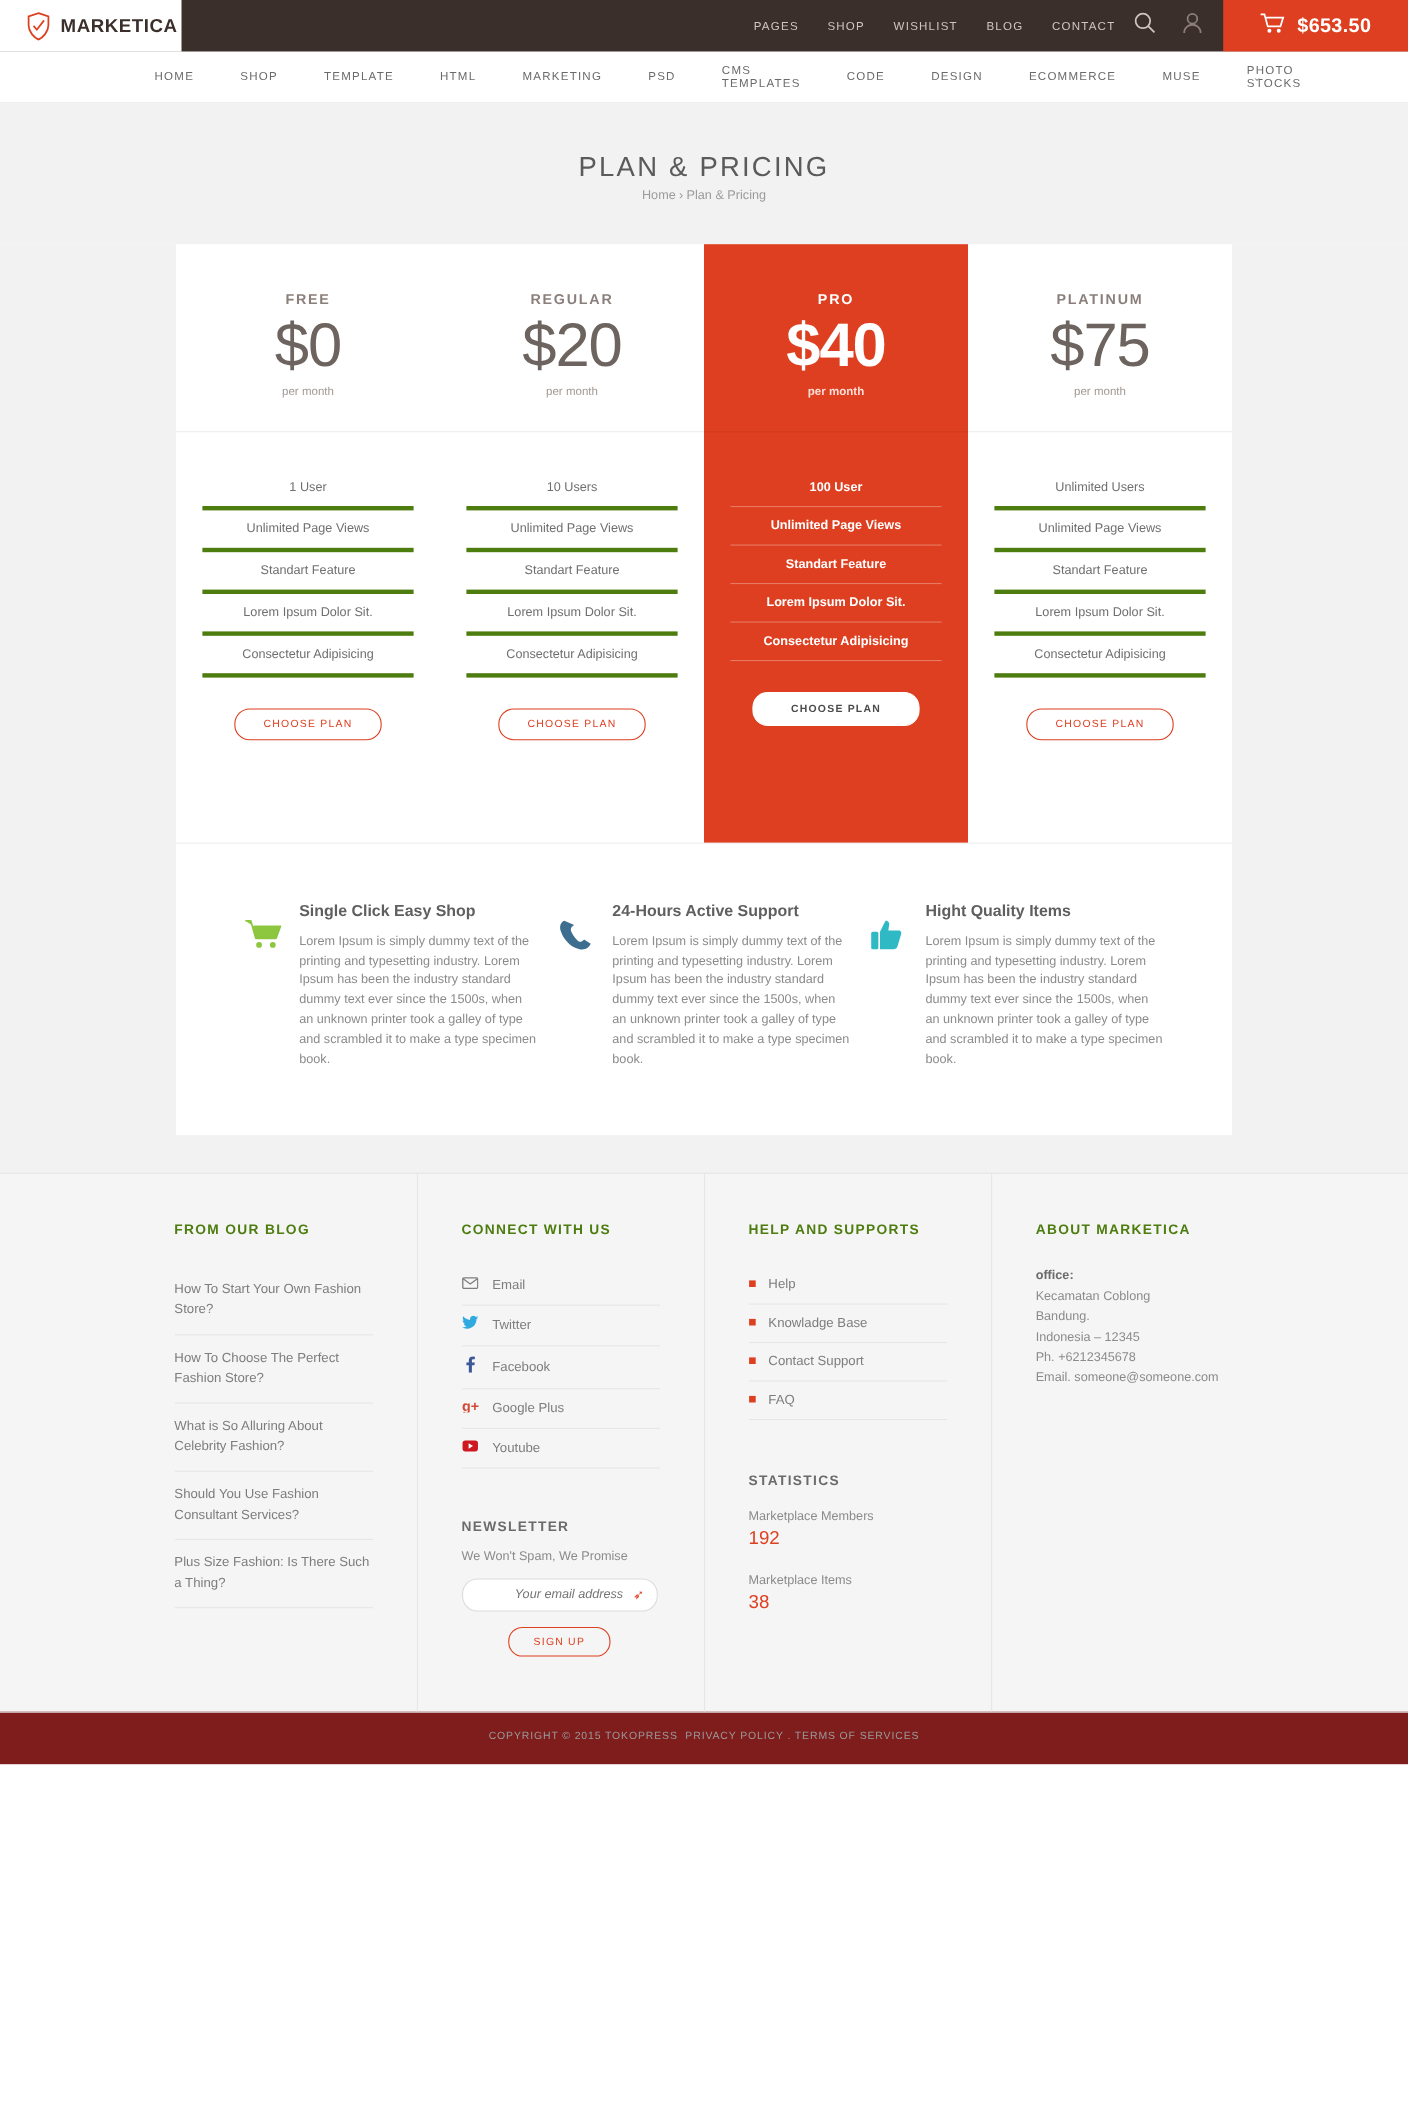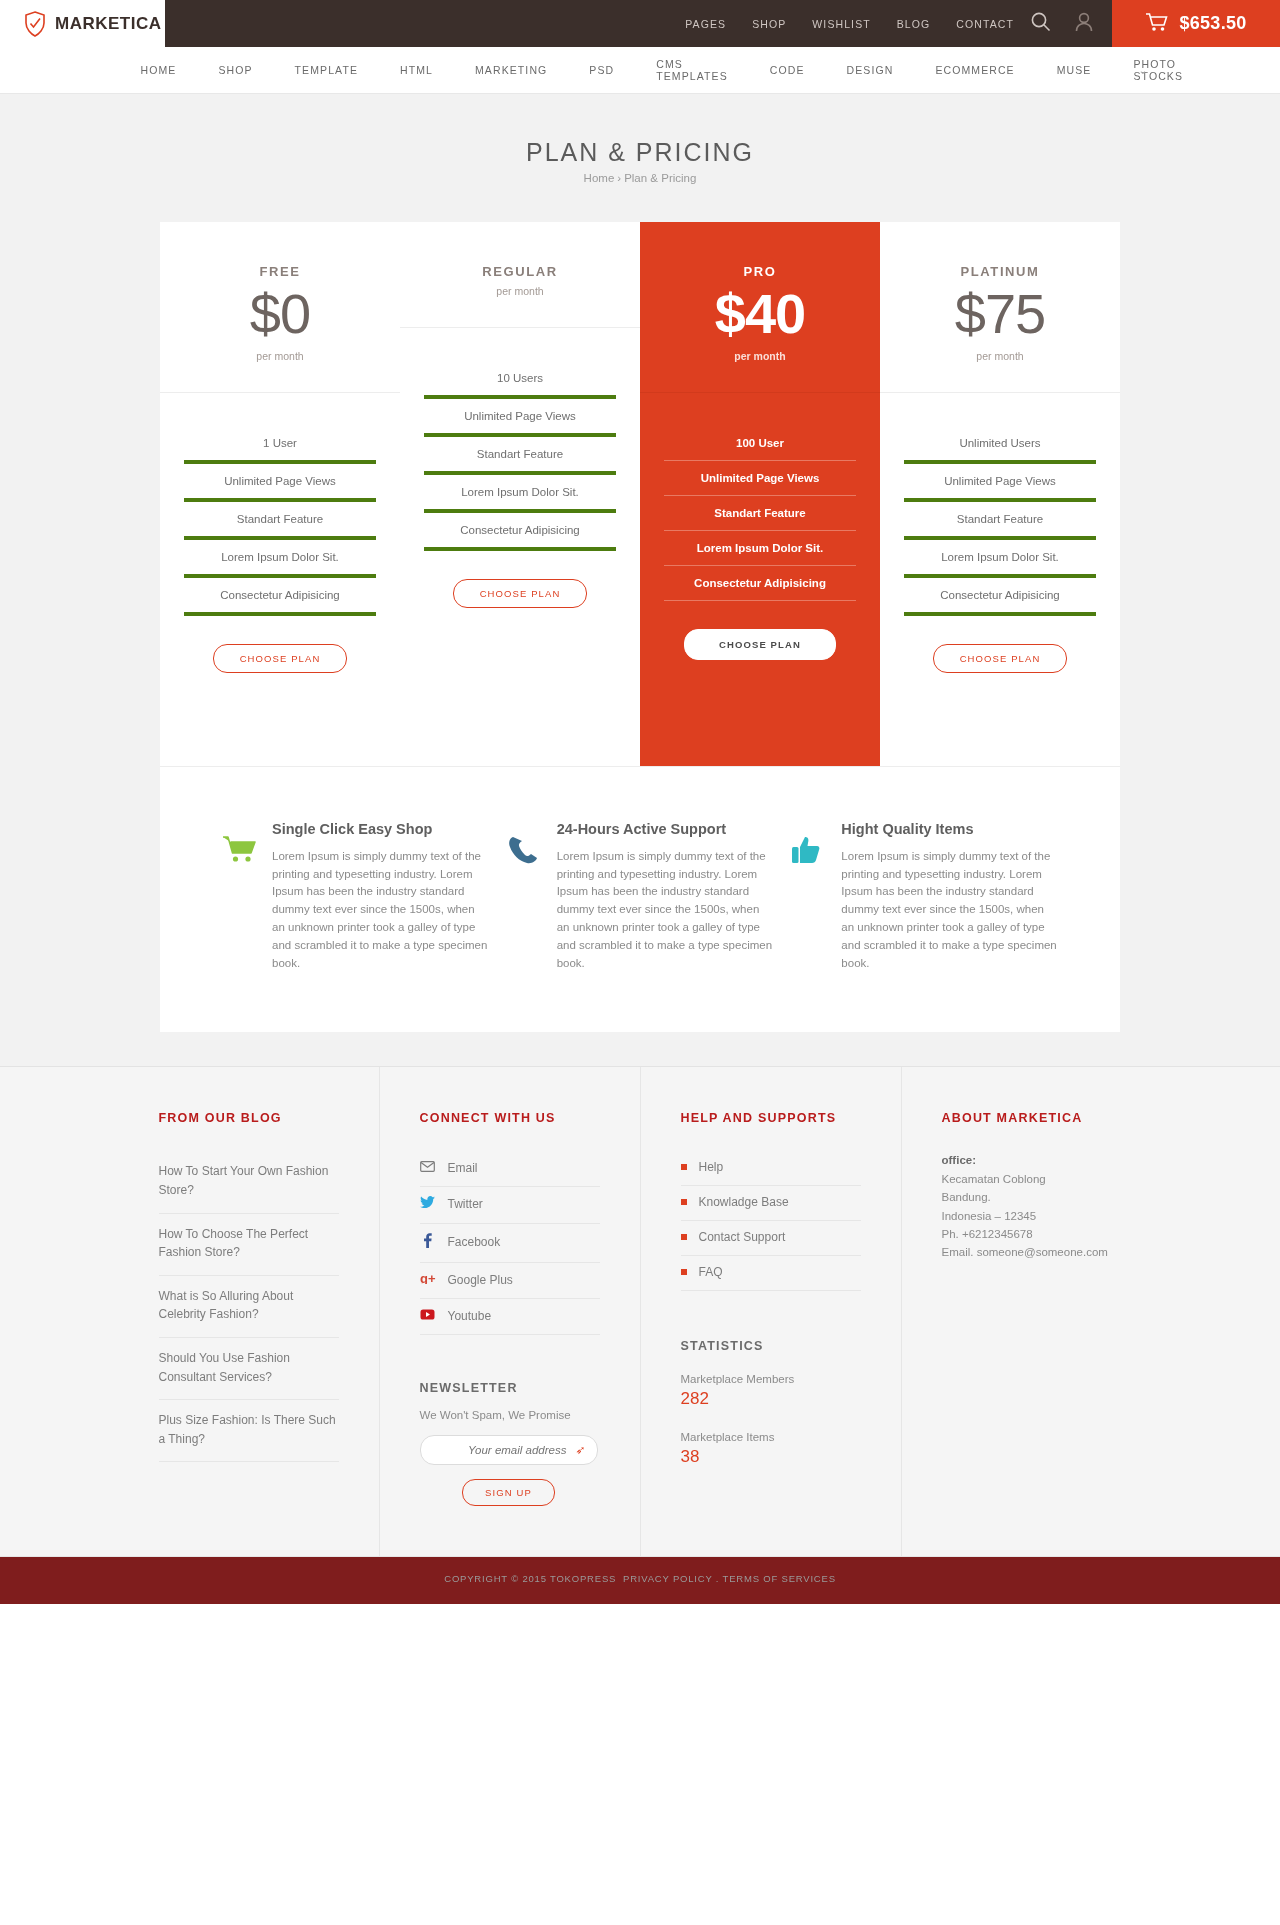--- a/index.html
+++ b/index.html
@@ -204,21 +204,21 @@
     background: #f5f5f5;
     border-top: 1px solid #e3e3e3;
     display: flex;
   }
   .fwrap { width: 1043px; margin: 0 auto; display: flex; }
   .fcolumn { flex: 1; padding: 44px 40px 50px; }
   .fcolumn + .fcolumn { border-left: 1px solid #e6e6e6; }
   .fhead {
     font-size: 12.5px;
     letter-spacing: 1.2px;
-    color: #b91c1c;
+    color: #4d7c0f;
     font-weight: bold;
     margin-bottom: 26px;
   }
   .blog-item {
     font-size: 12px;
     color: #7d7d7d;
     line-height: 1.55;
     padding: 11px 0 13px;
     border-bottom: 1px solid #e6e6e6;
     cursor: pointer;
@@ -408,20 +408,21 @@
           </ul>
           <div class="pbtn-wrap">
             <button class="pbtn">CHOOSE PLAN</button>
           </div>
         </div>
       </div>
 
       <div class="pcol">
         <div class="phead">
           <div class="pname">REGULAR</div>
+          <div class="pprice">$20</div>
           <div class="pper">per month</div>
         </div>
         <div class="pbody">
           <ul class="feat-list">
             <li>10 Users</li>
             <li>Unlimited Page Views</li>
             <li>Standart Feature</li>
             <li>Lorem Ipsum Dolor Sit.</li>
             <li>Consectetur Adipisicing</li>
           </ul>
@@ -602,21 +603,21 @@
         <span class="bullet"></span>
         <span>Contact Support</span>
       </div>
       <div class="help-item">
         <span class="bullet"></span>
         <span>FAQ</span>
       </div>
 
       <div class="stat-head">STATISTICS</div>
       <div class="stat-label">Marketplace Members</div>
-      <div class="stat-value">282</div>
+      <div class="stat-value">192</div>
       <div class="stat-label">Marketplace Items</div>
       <div class="stat-value">38</div>
     </div>
 
     <div class="fcolumn">
       <div class="fhead">ABOUT MARKETICA</div>
       <div class="about-office">
         <b>office:</b><br>
         <span>Kecamatan Coblong</span><br>
         <span>Bandung.</span><br>

